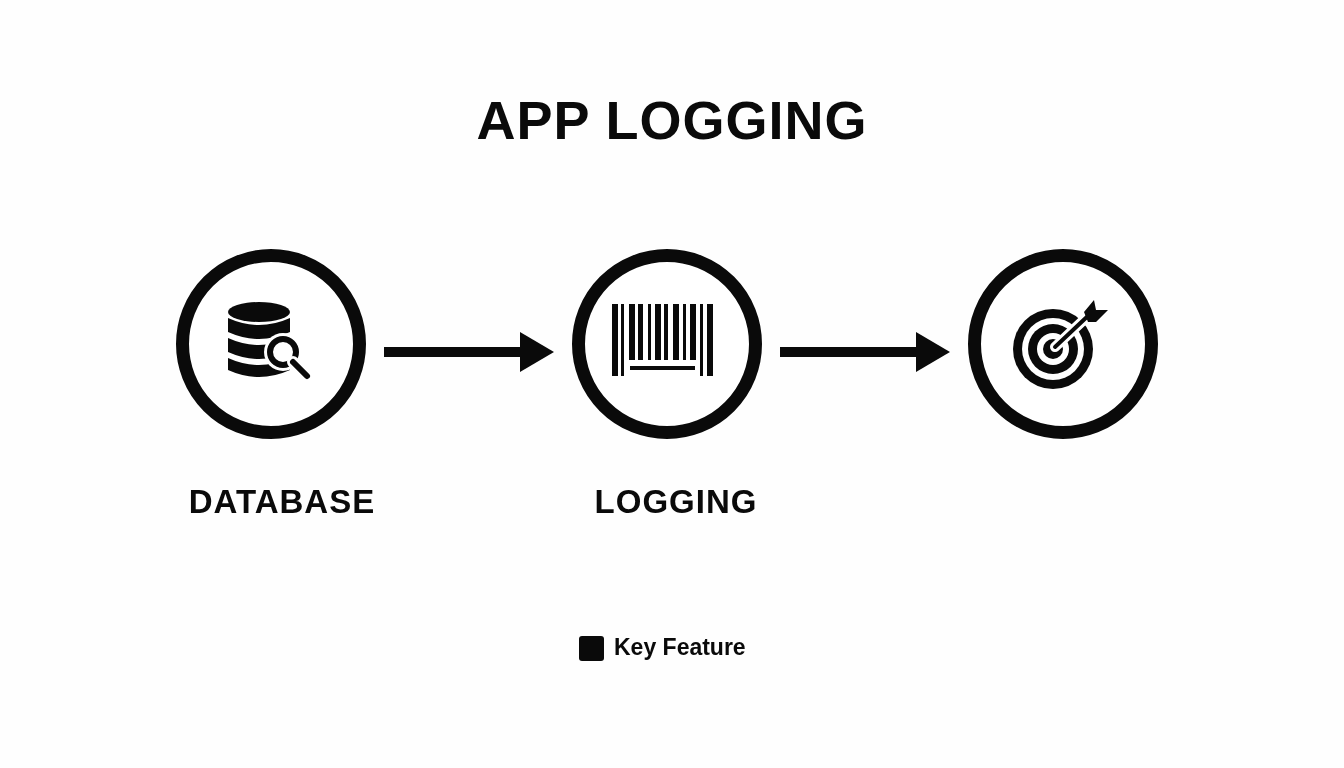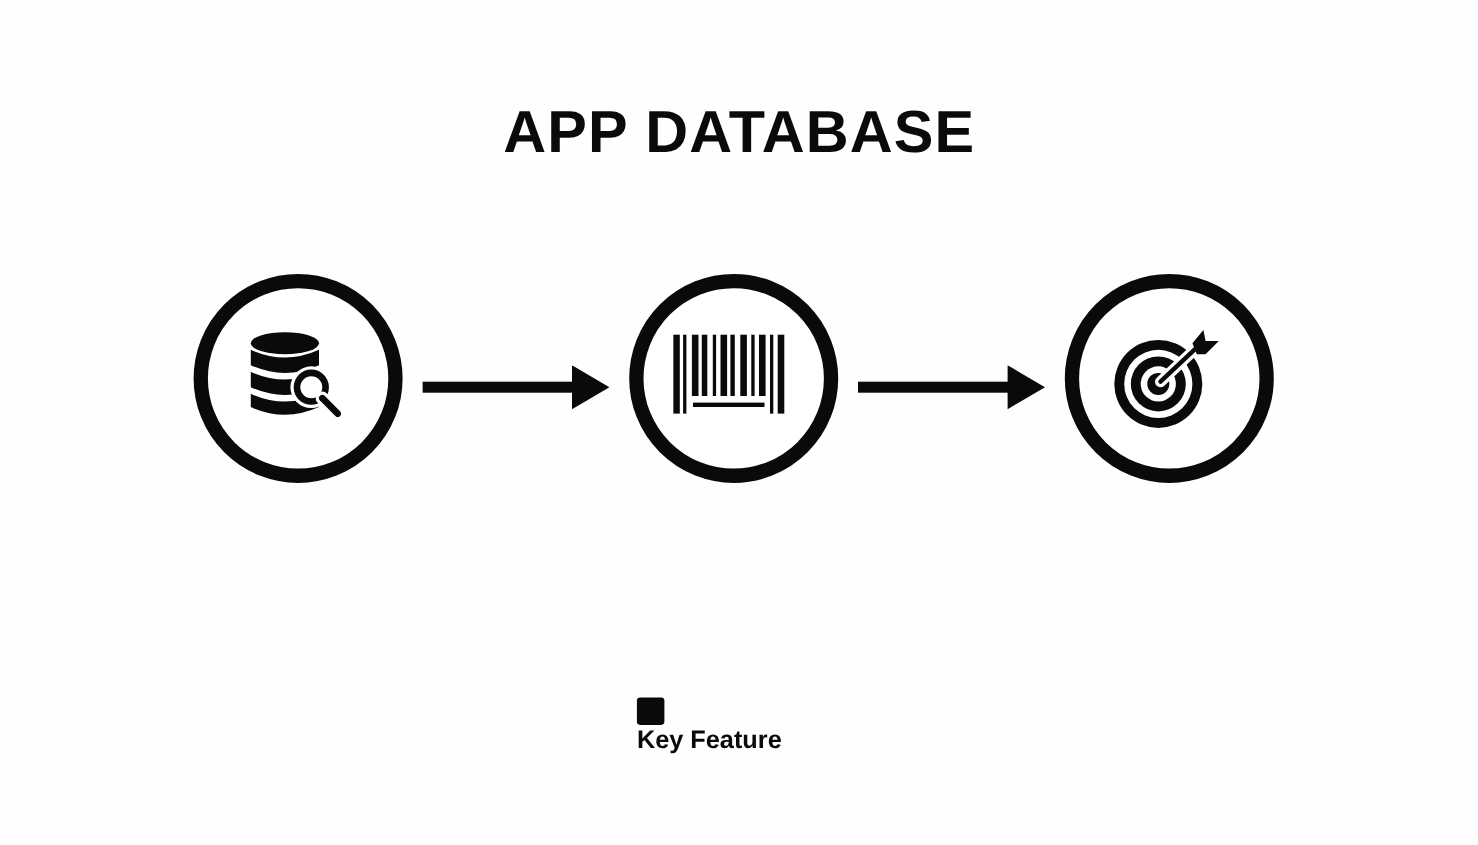--- a/index.html
+++ b/index.html
@@ -55,41 +55,41 @@
     }
     .arrow {
       position: absolute;
       height: 40px;
     }
     .legend {
       position: absolute;
       top: 634px;
       left: 579px;
       display: flex;
-      align-items: flex-start;
-      flex-direction: column;
+      align-items: flex-end;
+      gap: 10px;
     }
     .legend-swatch {
       width: 25px;
       height: 25px;
       background: #0a0a0a;
       border-radius: 3px;
     }
     .legend-text {
       font-size: 23px;
       font-weight: 700;
       color: #0a0a0a;
     }
   </style>
 </head>
 <body>
 
 <div class="canvas">
 
-  <div class="title">APP DATABASE</div>
+  <div class="title">APP LOGGING</div>
 
   <div class="node" style="left:176px; top:249px;">
     <svg width="100" height="100" viewBox="0 0 100 100">
 
       <ellipse cx="38" cy="18" rx="31" ry="10" fill="#0a0a0a"></ellipse>
       <path d="M7 24 Q38 38 69 24 L69 38 Q38 52 7 38 Z" fill="#0a0a0a"></path>
       <path d="M7 44 Q38 58 69 44 L69 58 Q38 72 7 58 Z" fill="#0a0a0a"></path>
       <path d="M7 64 Q38 78 69 64 L69 76 Q38 90 7 76 Z" fill="#0a0a0a"></path>
 
       <circle cx="62" cy="58" r="19" fill="#ffffff"></circle>
@@ -135,19 +135,21 @@
       <circle cx="45" cy="55" r="16" fill="#ffffff"></circle>
       <circle cx="45" cy="55" r="10" fill="#0a0a0a"></circle>
 
       <line x1="47" y1="53" x2="82" y2="20" stroke="#ffffff" stroke-width="10" stroke-linecap="round"></line>
       <line x1="47" y1="53" x2="82" y2="20" stroke="#0a0a0a" stroke-width="4" stroke-linecap="round"></line>
 
       <polygon points="76,18 86,6 88,16 100,16 88,28 80,28" fill="#0a0a0a"></polygon>
     </svg>
   </div>
 
+  <div class="label" style="left:160px; width:244px;">DATABASE</div>
+  <div class="label" style="left:554px; width:244px;">LOGGING</div>
 
   <div class="legend">
     <div class="legend-swatch"></div>
     <span class="legend-text">Key Feature</span>
   </div>
 
 </div>
 
 </body></html>

